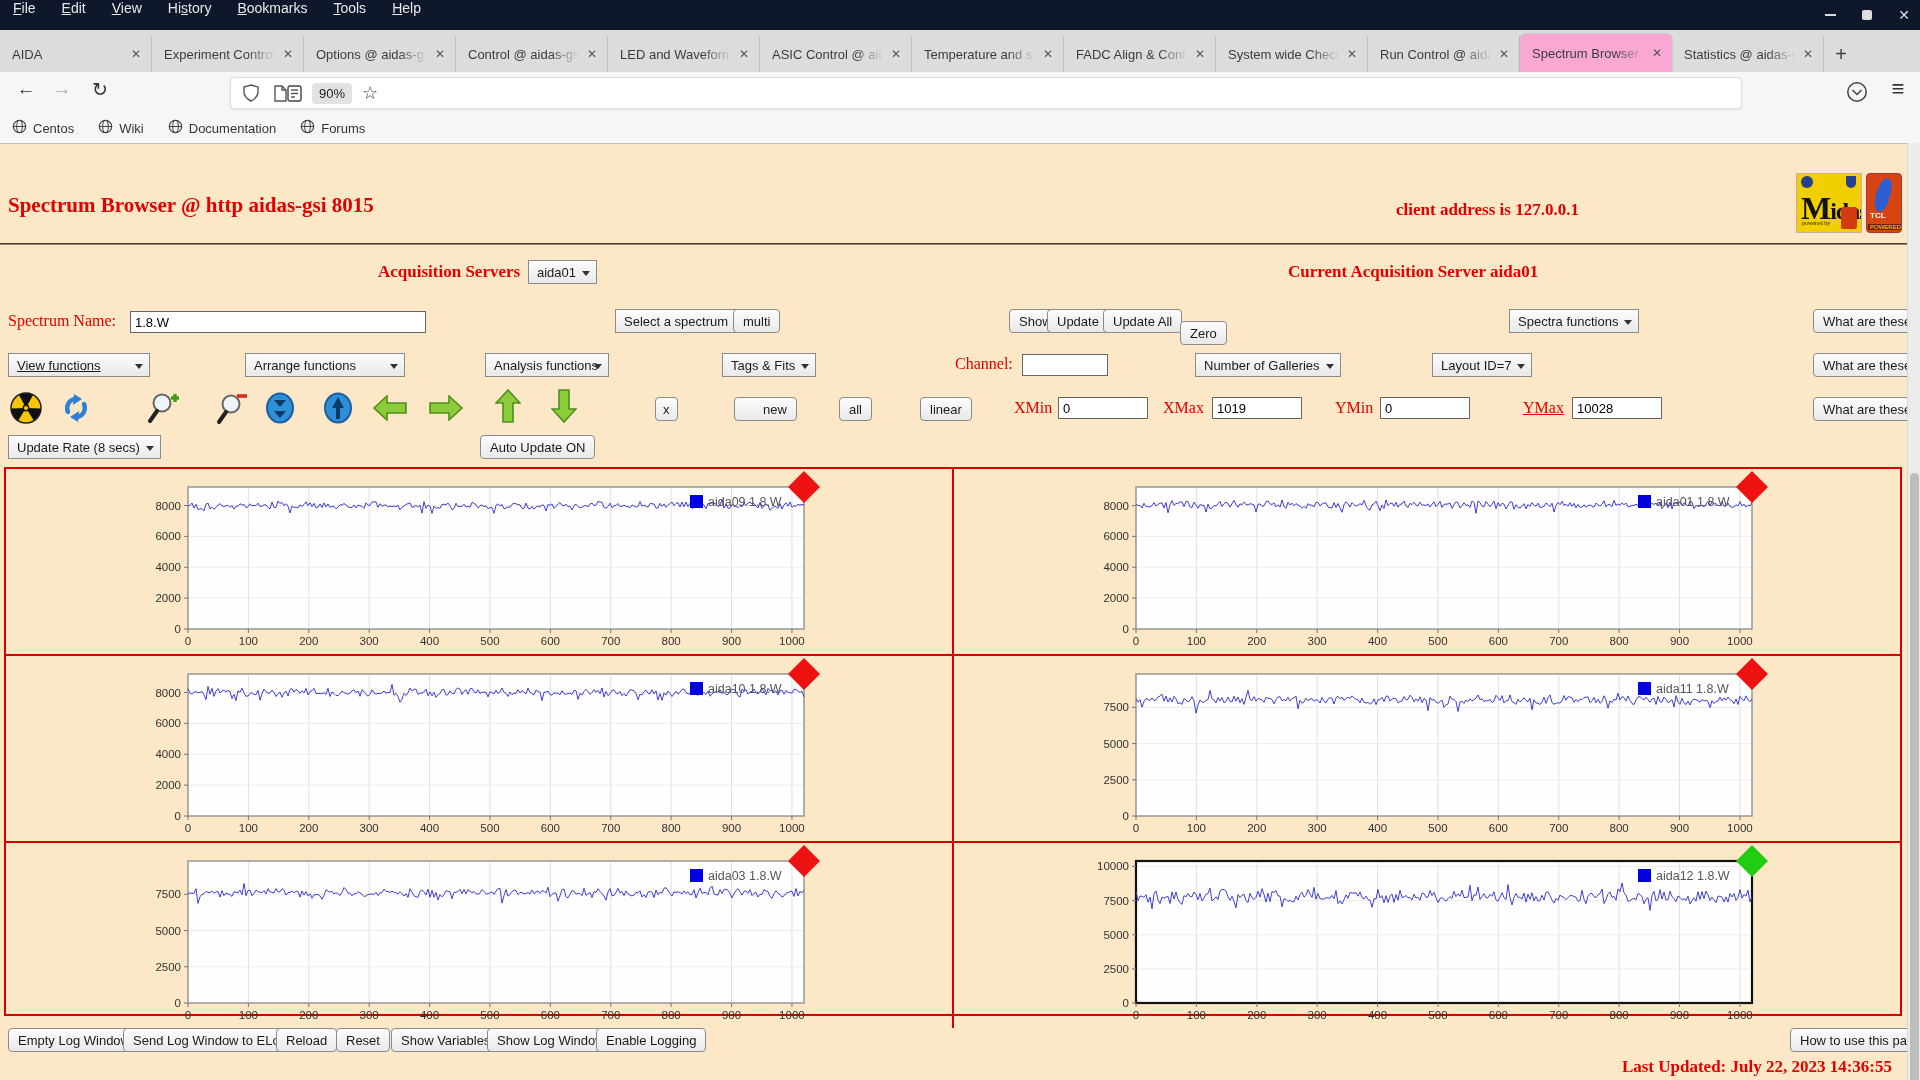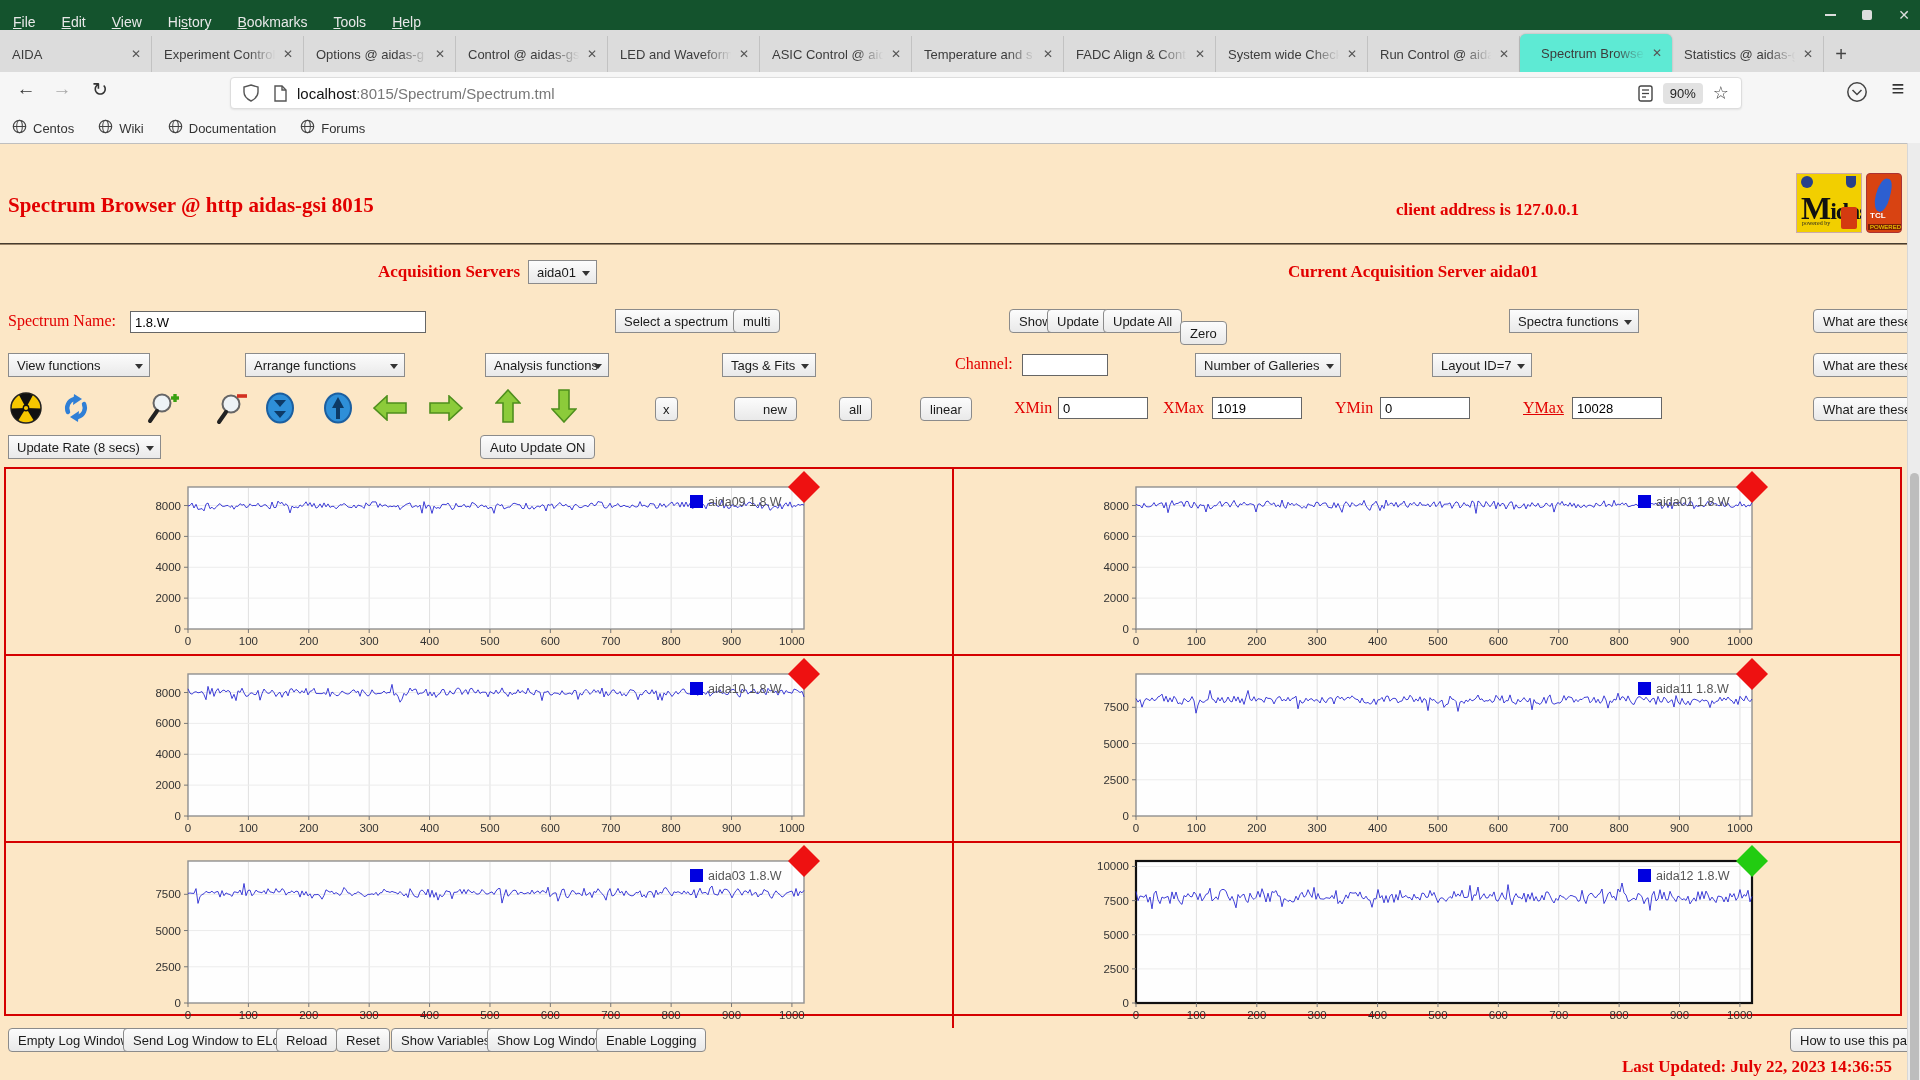--- a/index.html
+++ b/index.html
@@ -1,29 +1,29 @@
 <!DOCTYPE html>
 <html><head>
 <meta charset="utf-8">
 <style>
   html,body{margin:0;padding:0;}
   body{width:1920px;height:1080px;overflow:hidden;font-family:"Liberation Sans",sans-serif;background:#fce7c6;position:relative;}
   
-  .menubar{position:absolute;top:0;left:0;width:1920px;height:30px;background:#14532d;display:flex;align-items:flex-end;color:#e8e8e8;font-size:14px;}
+  .menubar{position:absolute;top:0;left:0;width:1920px;height:30px;background:#0f172a;display:flex;align-items:flex-start;color:#e8e8e8;font-size:14px;}
   .menu-item{padding:0 13px;cursor:default;}
   .menu-item .accel{text-decoration:underline;}
   .win-controls{position:absolute;right:10px;top:0;height:30px;display:flex;align-items:center;gap:26px;}
   .wc-min{width:11px;height:2px;background:#ddd;display:inline-block;}
   .wc-max{width:10px;height:10px;background:#ddd;border-radius:2px;display:inline-block;}
   .wc-close{color:#ddd;font-size:14px;line-height:14px;}
   .tabbar{position:absolute;top:30px;left:0;width:1920px;height:42px;background:#dcdcdc;display:flex;align-items:flex-end;}
   .tab{width:152px;height:36px;box-sizing:border-box;display:flex;align-items:center;padding:0 6px 0 12px;border-right:1px solid #c2c2c2;font-size:13px;color:#3c3c3c;position:relative;}
   .tab-label{flex:1;white-space:nowrap;overflow:hidden;-webkit-mask-image:linear-gradient(90deg,#000 72%,transparent 97%);mask-image:linear-gradient(90deg,#000 72%,transparent 97%);}
   .tab-close{color:#555;font-size:12px;padding:2px 4px;}
-  .tab.active{background:#5eead4;border-radius:6px 6px 0 0;height:38px;border-right:none;box-shadow:0 0 2px rgba(0,0,0,.25);text-align:right;}
+  .tab.active{background:#f9a8d4;border-radius:6px 6px 0 0;height:38px;border-right:none;box-shadow:0 0 2px rgba(0,0,0,.25);}
   .newtab{width:34px;height:36px;display:flex;align-items:center;justify-content:center;font-size:20px;color:#444;}
   .navbar{position:absolute;top:72px;left:0;width:1920px;height:41px;background:#f6f6f6;border-bottom:1px solid #c9c9c9;}
   .nav-ico{position:absolute;top:6px;font-size:19px;color:#333;width:28px;text-align:center;}
   .urlbox{position:absolute;left:230px;top:5px;width:1510px;height:30px;background:#fff;border:1px solid #ddd;border-radius:4px;box-shadow:0 1px 2px rgba(0,0,0,.08);display:flex;align-items:center;}
   .urlbox svg{flex:none;}
   .url-text{font-size:15px;margin-left:10px;white-space:nowrap;flex:1;}
   .url-host{color:#111;}
   .url-path{color:#777;}
   .zoom-badge{background:#e2e2e2;border-radius:4px;font-size:13px;color:#222;padding:3px 7px;margin:0 10px;}
   .bookbar{position:absolute;top:113px;left:0;width:1920px;height:30px;background:#f6f6f6;border-bottom:1px solid #bfbfbf;display:flex;align-items:center;font-size:13px;color:#333;}
@@ -139,21 +139,20 @@
   <span class="nav-ico" style="left:48px;color:#a9a9a9;">→</span>
   <span class="nav-ico" style="left:86px;">↻</span>
   <div class="urlbox">
     <svg style="margin-left:12px;" width="16" height="18" viewBox="0 0 16 18">
         <path d="M8 1 L15 3 V8 C15 13 10 16 8 17 C6 16 1 13 1 8 V3 Z" fill="none" stroke="#555" stroke-width="1.4"></path>
       </svg>
     <svg style="margin-left:14px;" width="14" height="17" viewBox="0 0 14 17">
         <path d="M2 1 H9 L13 5 V16 H2 Z" fill="none" stroke="#555" stroke-width="1.4"></path>
         <path d="M9 1 V5 H13" fill="none" stroke="#555" stroke-width="1.4"></path>
       </svg>
-    <span class="url-text"><span class="url-host">localhost</span><span class="url-path">:8015/Spectrum/Spectrum.tml</span></span>
     <svg width="15" height="17" viewBox="0 0 15 17">
         <rect x="1" y="1" width="13" height="15" rx="2" fill="none" stroke="#444" stroke-width="1.4"></rect>
         <line x1="4" y1="5" x2="11" y2="5" stroke="#444" stroke-width="1.3"></line>
         <line x1="4" y1="8.5" x2="11" y2="8.5" stroke="#444" stroke-width="1.3"></line>
         <line x1="4" y1="12" x2="8" y2="12" stroke="#444" stroke-width="1.3"></line>
       </svg>
     <span class="zoom-badge">90%</span>
     <span style="font-size:18px;color:#444;margin-right:12px;">☆</span>
   </div>
   <svg style="position:absolute;left:1846px;top:9px;" width="22" height="22" viewBox="0 0 22 22">
@@ -235,21 +234,21 @@
   <span class="btn" style="left:1009px;top:150px;">Show</span>
   <span class="btn" style="left:1047px;top:150px;">Update</span>
   <span class="btn" style="left:1103px;top:150px;">Update All</span>
   <span class="btn" style="left:1180px;top:150px;margin-top:12px;">Zero</span>
   <span class="sel" style="left:1509px;top:150px;">
       <span>Spectra functions</span>
       <span class="caret"></span>
     </span>
   <span class="btn" style="left:1813px;top:150px;">What are these?</span>
 
-  <span class="sel" style="left:8px;top:194px;width:142px;">
+  <span class="sel" style="left:8px;top:194px;width:142px;text-decoration:underline;">
       <span>View functions</span>
       <span class="caret"></span>
     </span>
   <span class="sel" style="left:245px;top:194px;width:160px;">
       <span>Arrange functions</span>
       <span class="caret"></span>
     </span>
   <span class="sel" style="left:485px;top:194px;width:124px;">
       <span>Analysis functions</span>
       <span class="caret"></span>

